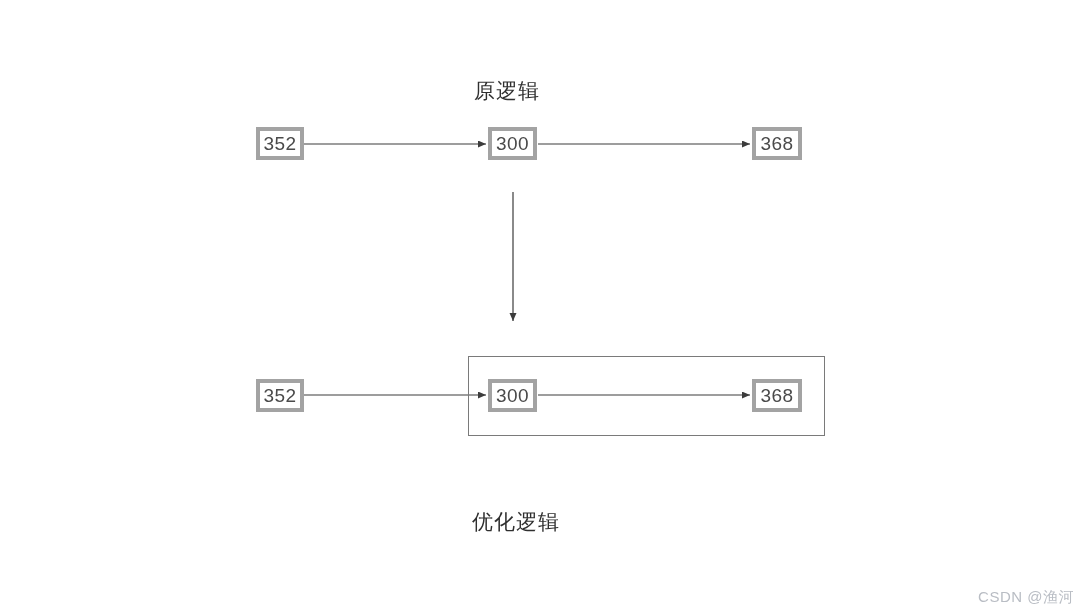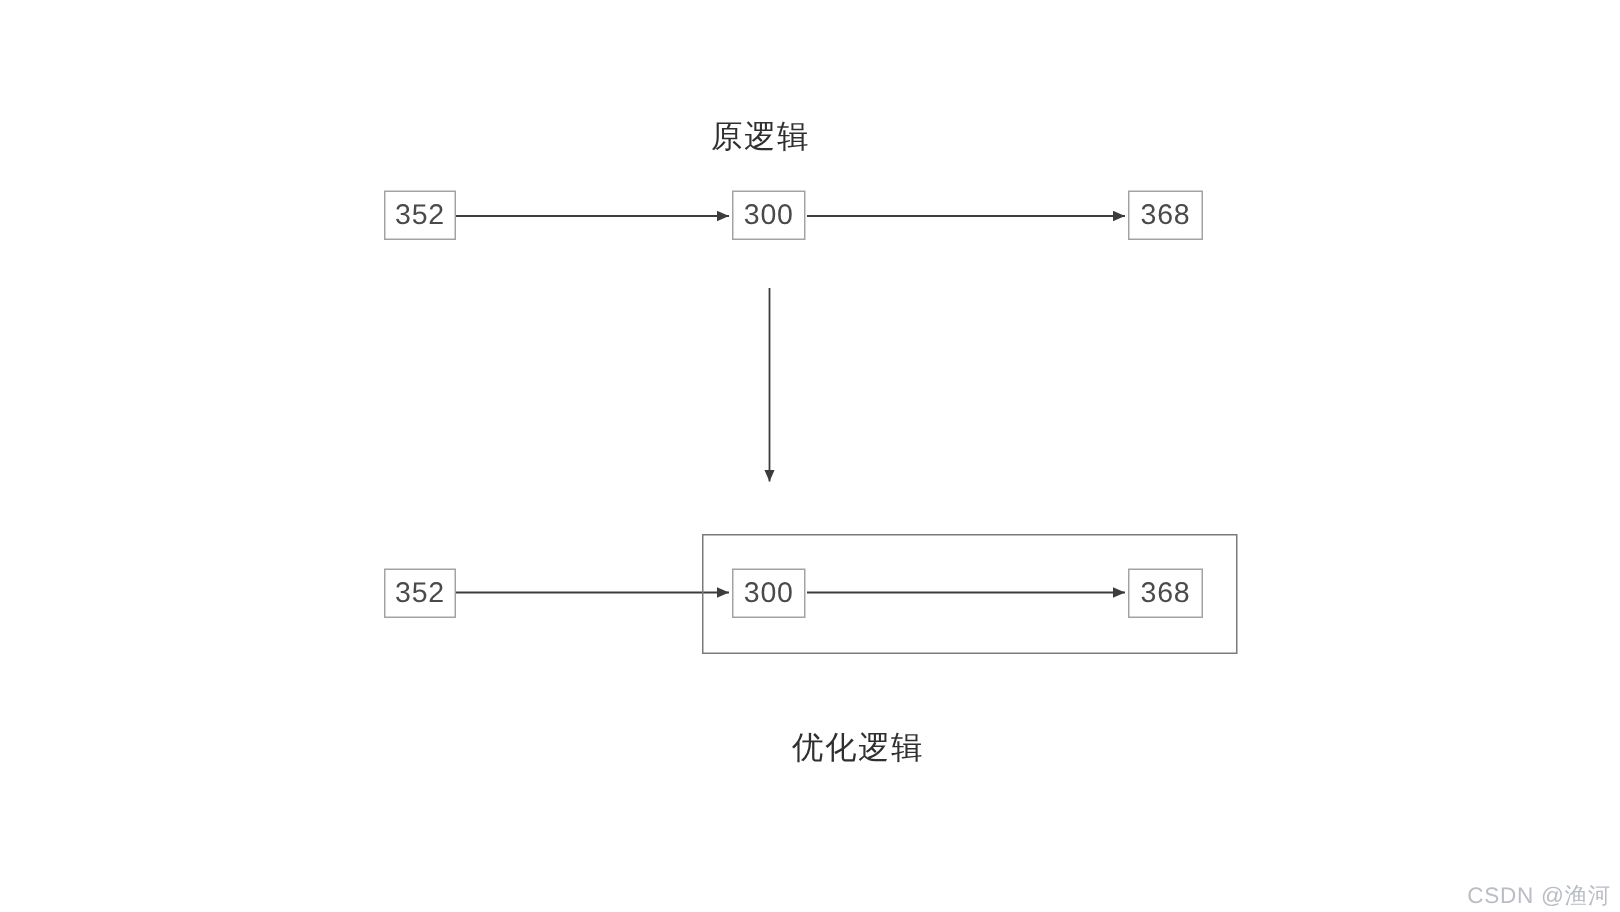--- a/index.html
+++ b/index.html
@@ -20,21 +20,21 @@
     left: 0;
     top: 0;
     width: 1080px;
     height: 608px;
     pointer-events: none;
   }
   .node {
     position: absolute;
     width: 48px;
     height: 33px;
-    border: 1px solid #a3a3a3;
+    border: 4px solid #a3a3a3;
     background: #ffffff;
     box-sizing: border-box;
     display: flex;
     align-items: center;
     justify-content: center;
     font-size: 19px;
     color: #4a4a4a;
     letter-spacing: 0.5px;
   }
   .group-box {
@@ -54,22 +54,21 @@
     font-size: 21px;
     color: #2f2f2f;
     letter-spacing: 1px;
   }
   .title-original {
     left: 407px;
     top: 77px;
   }
   .title-optimized {
     left: 416px;
-    top: 484px;
-    text-align: right;
+    top: 508px;
   }
   .watermark {
     position: absolute;
     right: 6px;
     top: 588px;
     font-size: 15px;
     color: #b9bdc4;
     letter-spacing: 0.5px;
   }
 </style>

